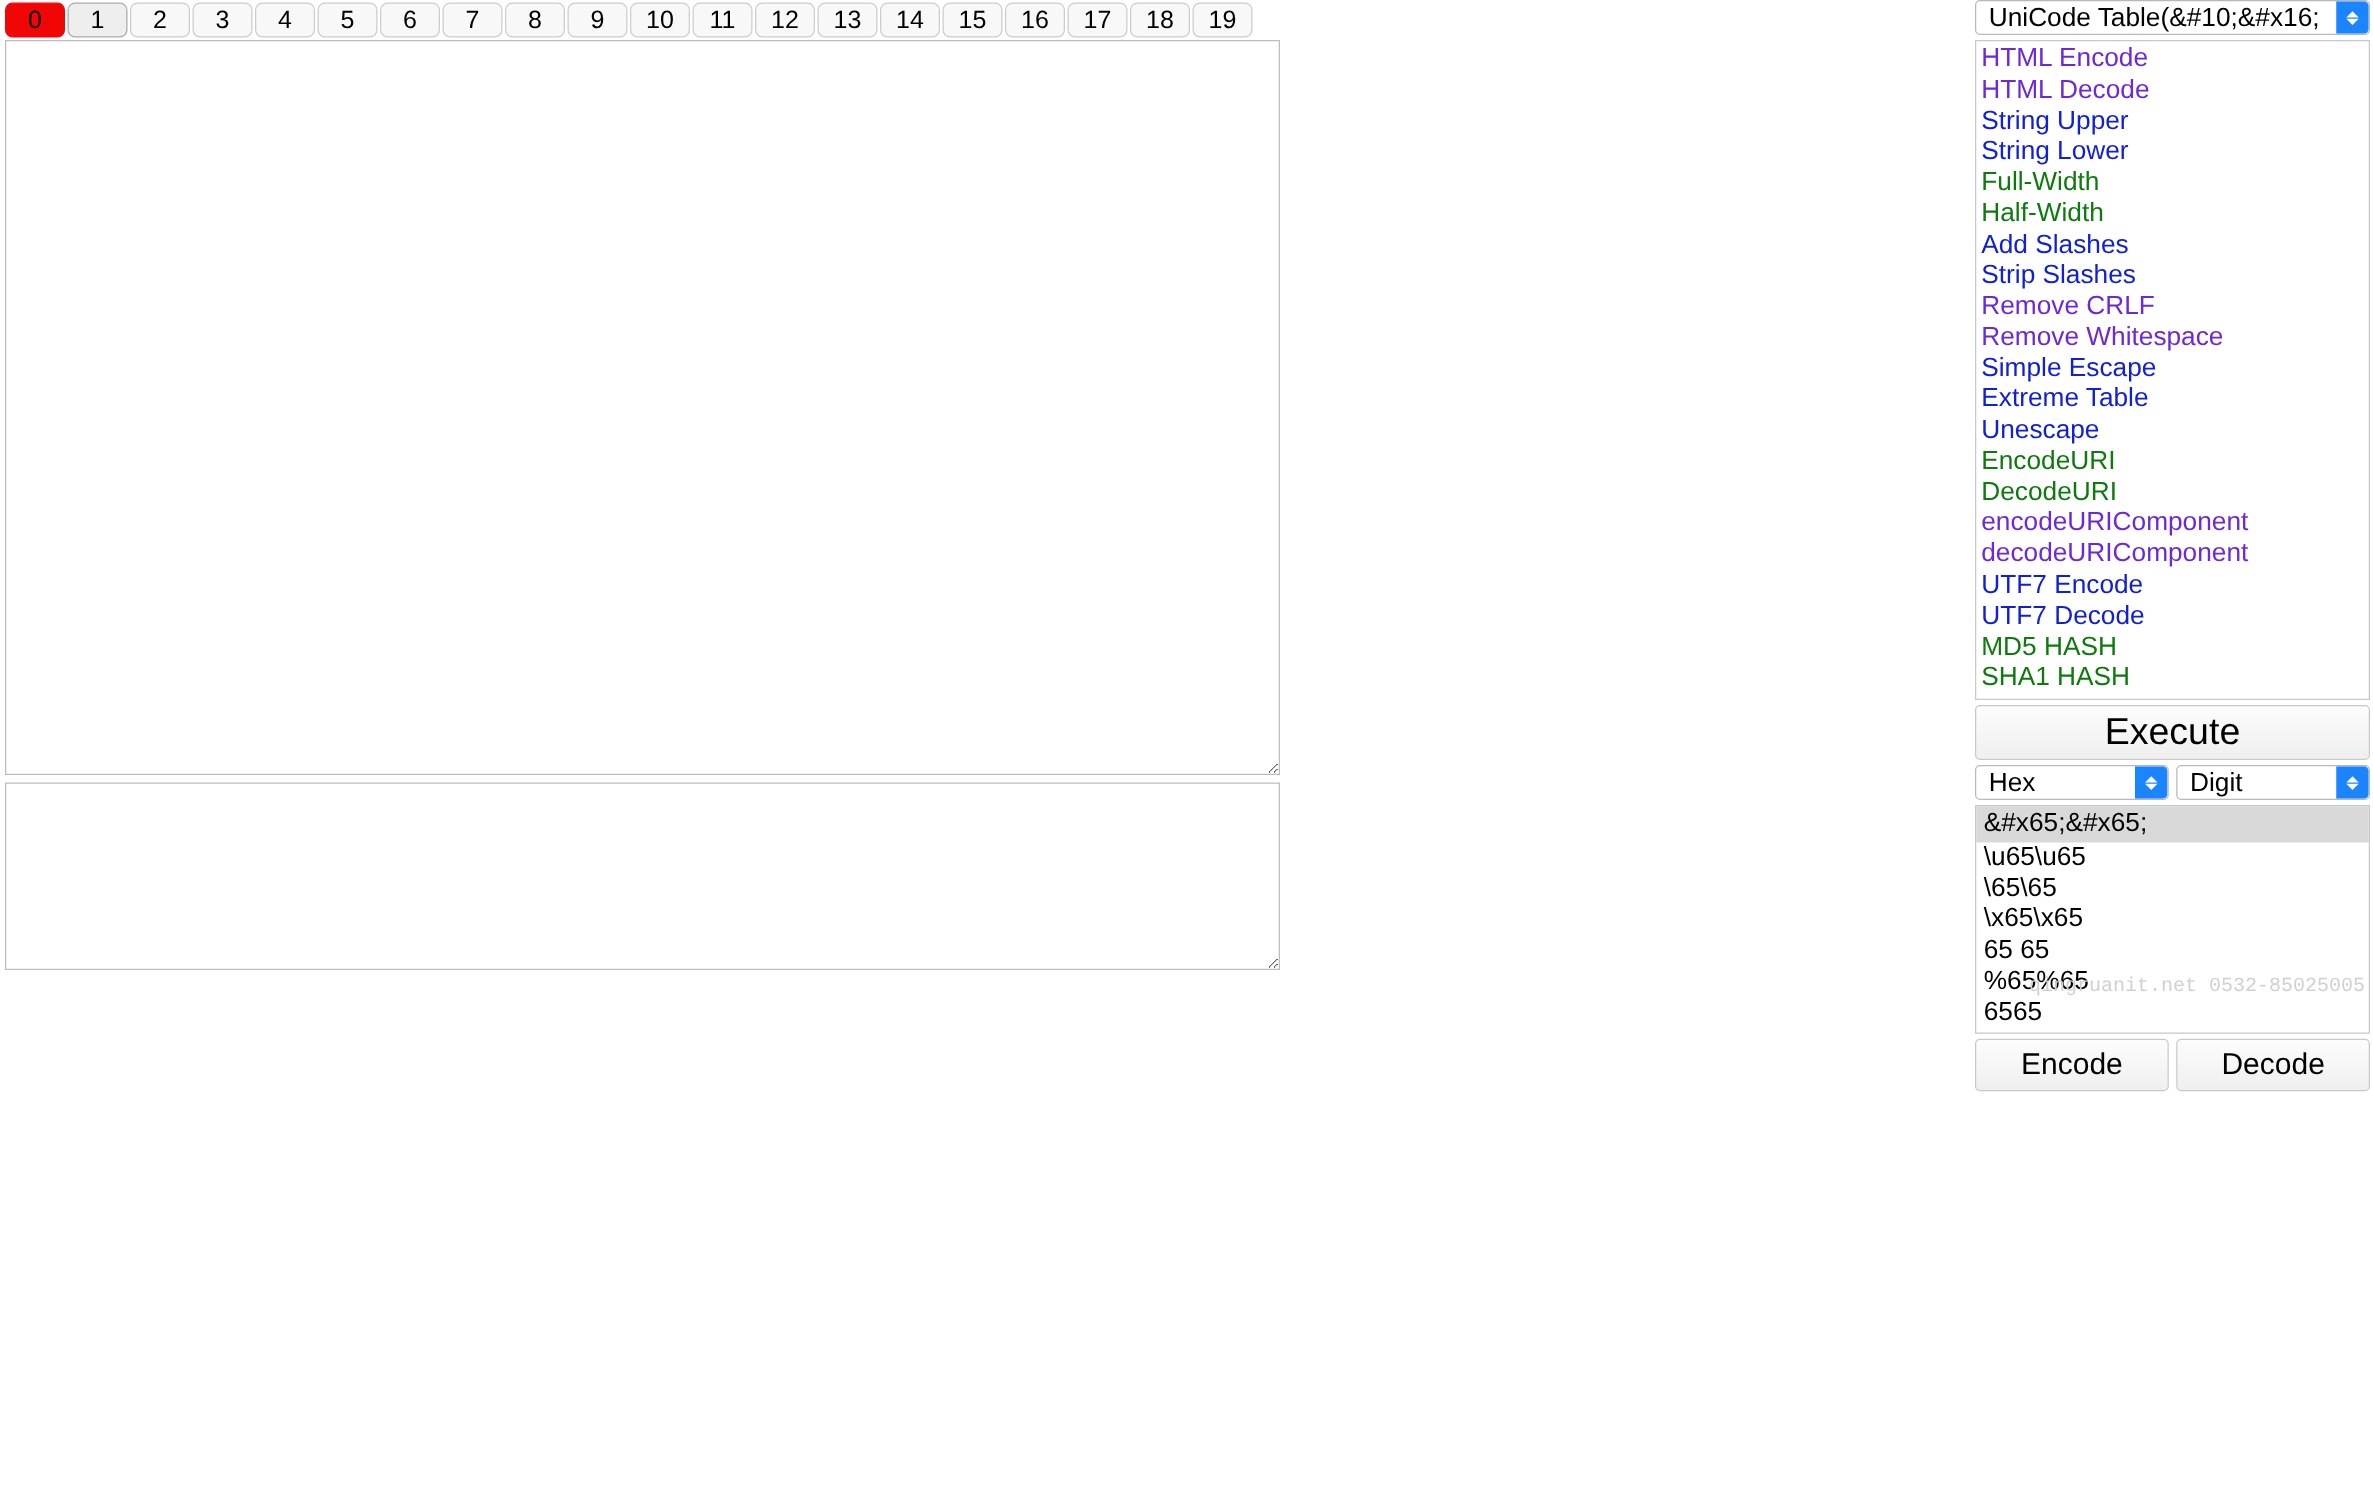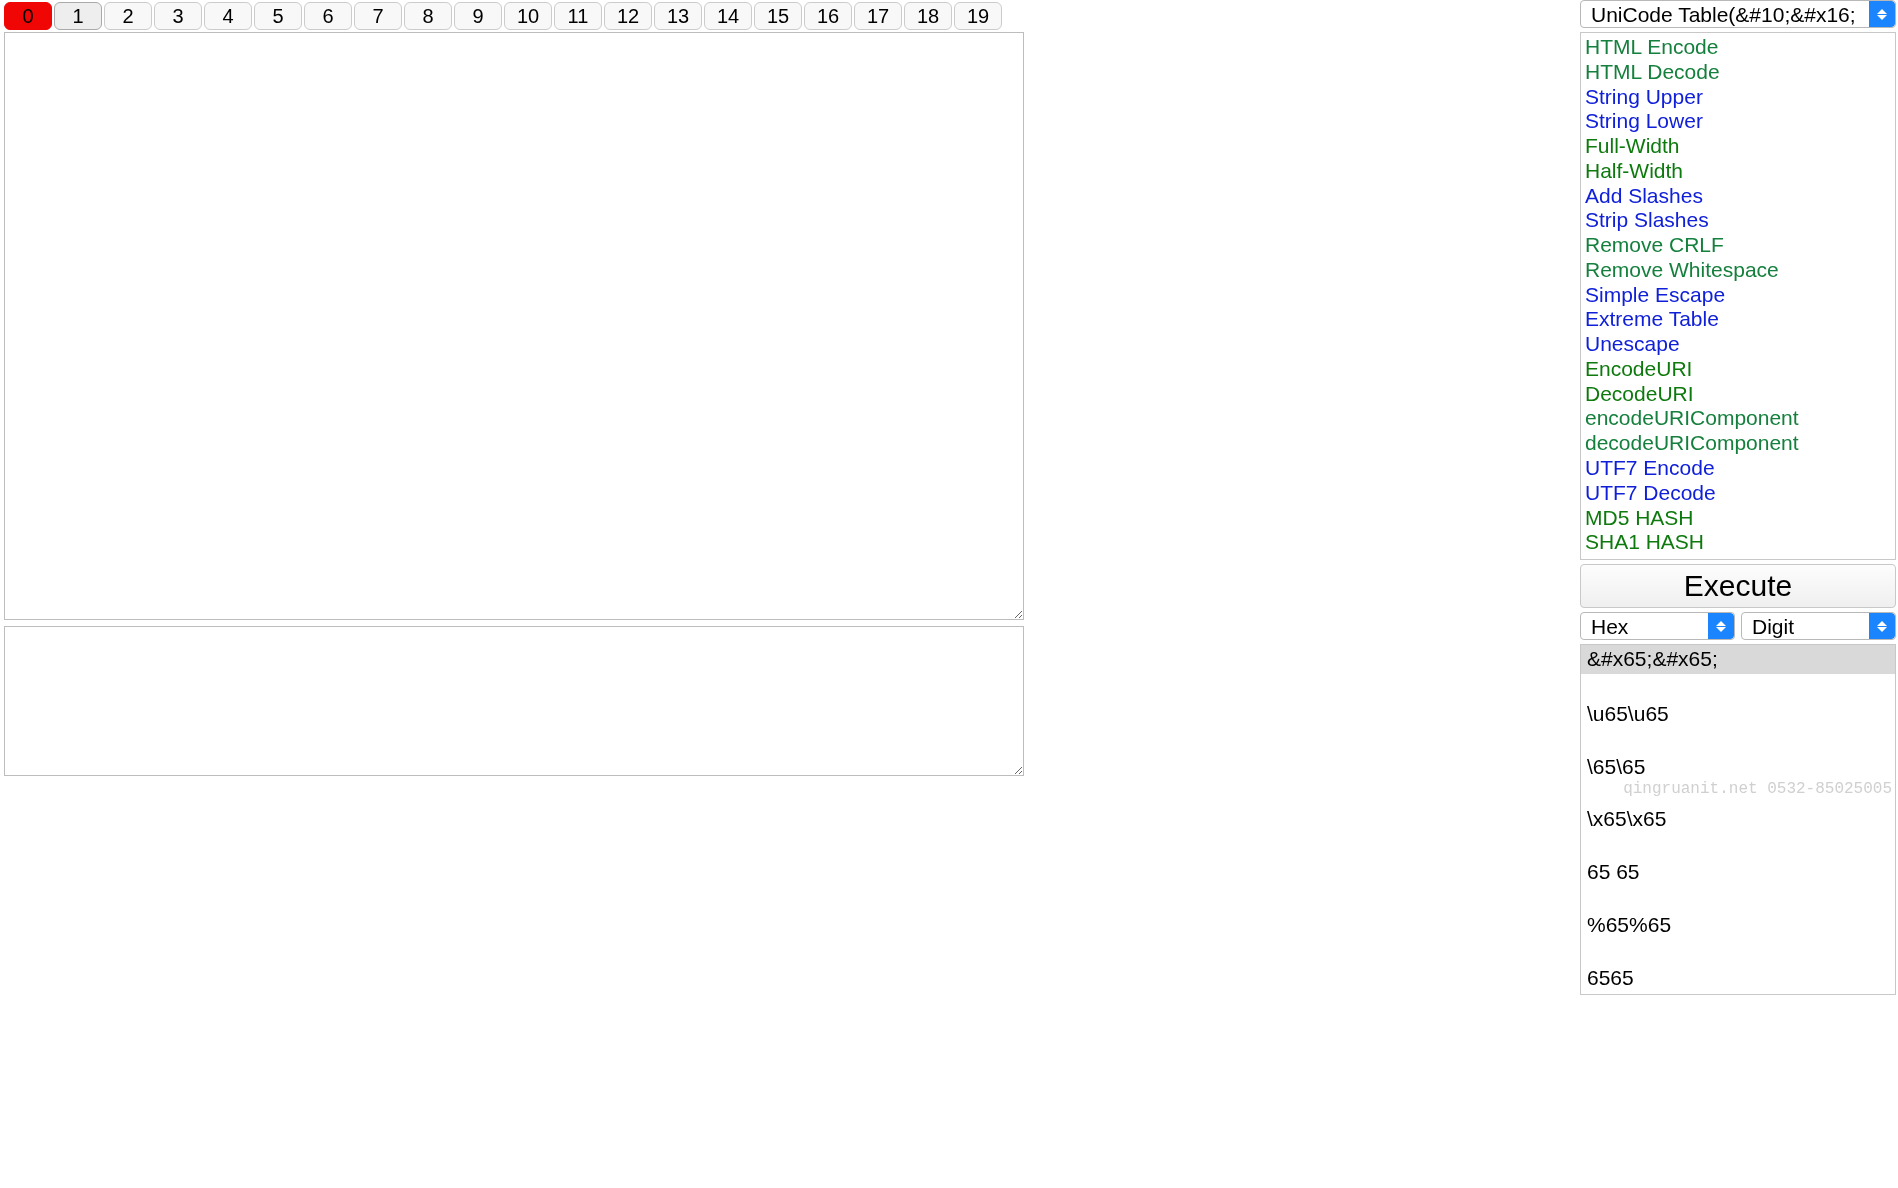--- a/index.html
+++ b/index.html
@@ -157,21 +157,21 @@
   .select-caret::before { border-bottom: 5px solid #fff; }
   .select-caret::after  { border-top: 5px solid #fff; }
 
   .func-list {
     border: 1px solid #c8c8c8;
     padding: 2px 4px 4px 4px;
     line-height: 1.18;
     font-size: 21px;
   }
   .func-item { cursor: pointer; white-space: nowrap; }
-  .c-red   { color: #15803d; }
+  .c-red   { color: #6d28d9; }
   .c-blue  { color: #1020d8; }
   .c-green { color: #0e7a0e; }
 
   .exec-btn {
     border: 1px solid #c8c8c8;
     background: linear-gradient(#fdfdfd,#efefef);
     border-radius: 4px;
     font-size: 30px;
     text-align: center;
     padding: 4px 0;
@@ -188,21 +188,21 @@
     background: #fff;
     font-size: 21px;
     padding: 2px 6px 4px 6px;
     line-height: 1.18;
   }
   .code-output .line:first-child {
     background: #d9d9d9;
     margin: -2px -6px 0 -6px;
     padding: 2px 6px;
   }
-  .line { white-space: pre; margin-top: 28px; }
+  .line { white-space: pre; }
   .encode-row {
     display: flex;
     gap: 6px;
   }
   .encode-row .exec-btn { flex: 1; font-size: 24px; padding: 6px 0; }
 
   .watermark {
     position: absolute;
     right: 6px;
     bottom: 390px; 
@@ -294,16 +294,20 @@
     <div class="code-output" id="code-output">
         <div class="line">&amp;#x65;&amp;#x65;</div>
         <div class="line">\u65\u65</div>
         <div class="line">\65\65</div>
         <div class="line">\x65\x65</div>
         <div class="line">65 65</div>
         <div class="line">%65%65</div>
         <div class="line">6565</div>
       </div>
 
+    <div class="encode-row">
+      <button class="exec-btn">Encode</button>
+      <button class="exec-btn">Decode</button>
+    </div>
   </div>
 </div>
 
 <div class="watermark">qingruanit.net 0532-85025005</div>
 
 </body></html>

